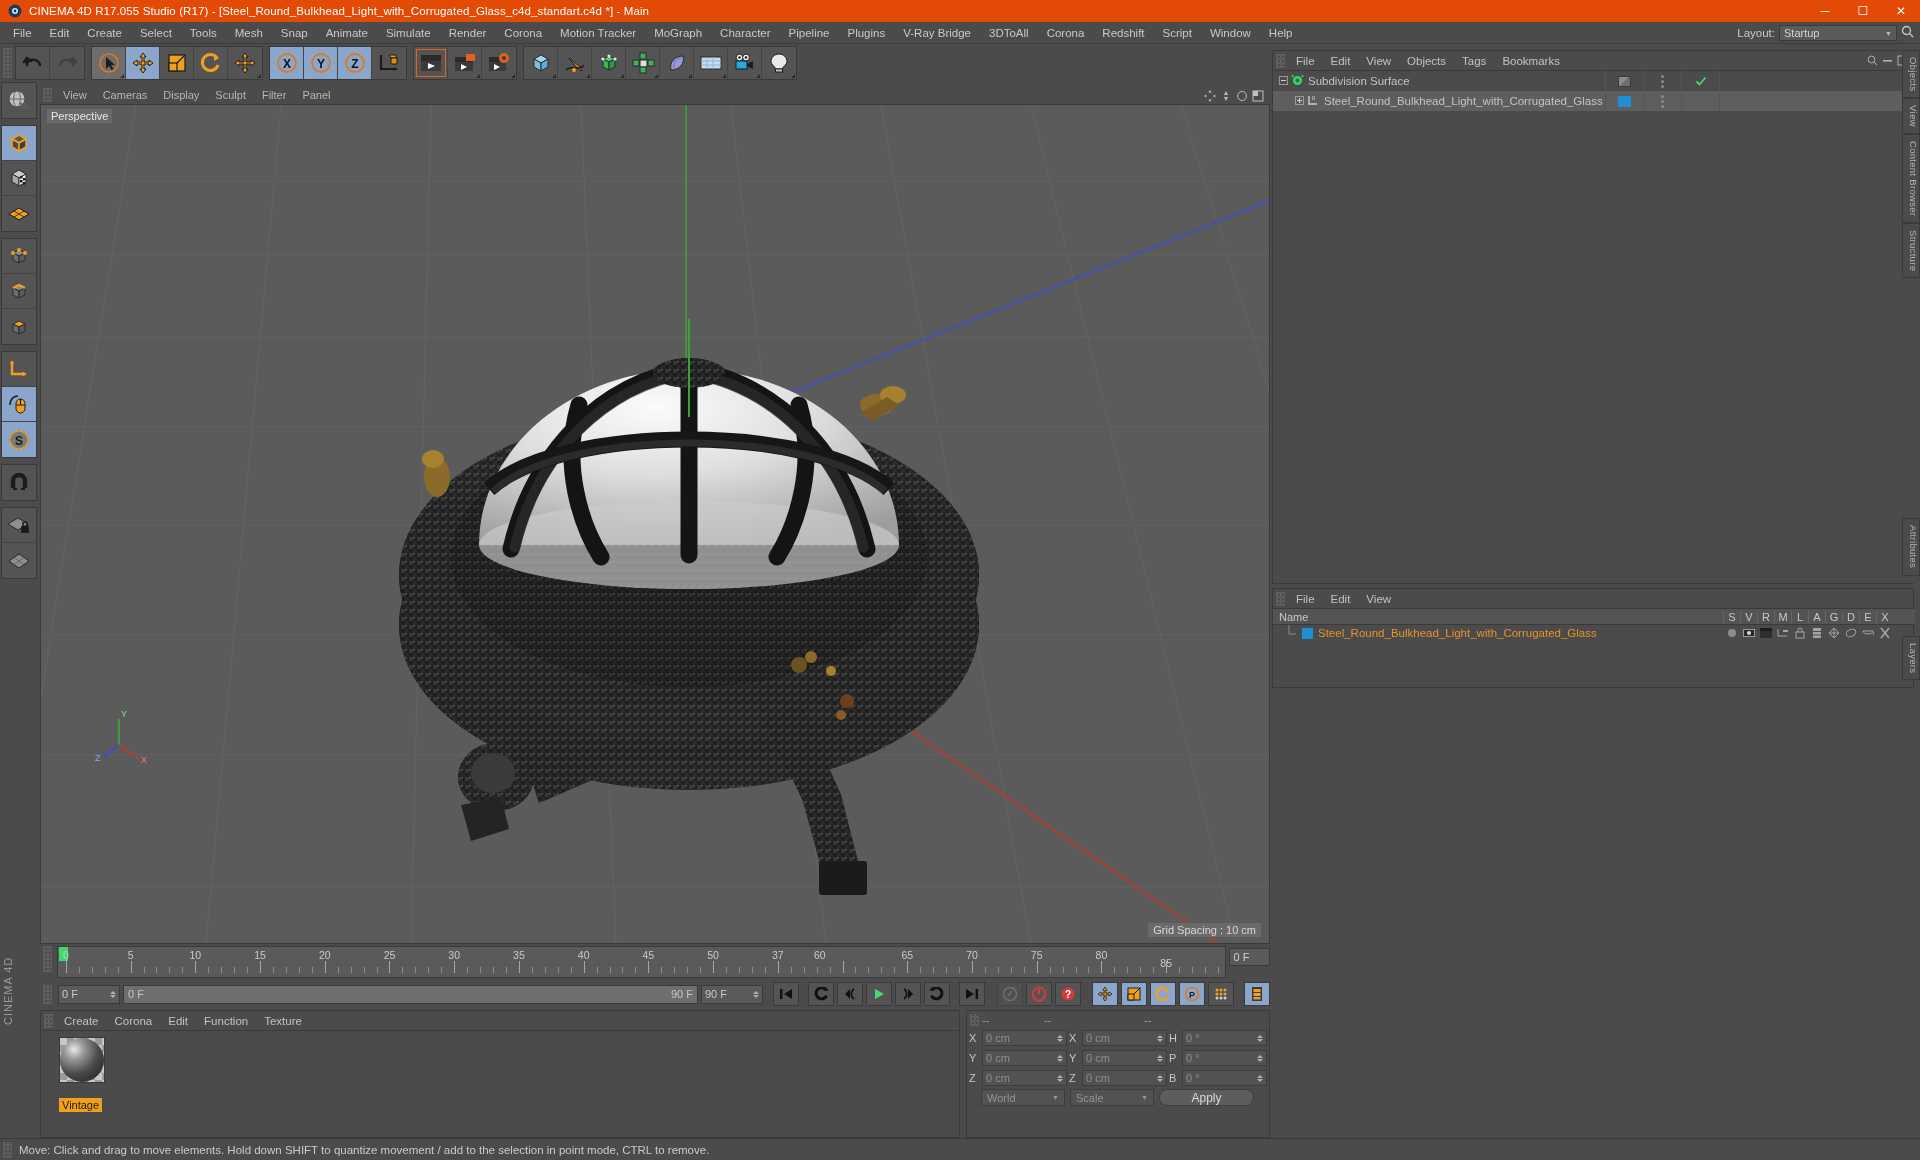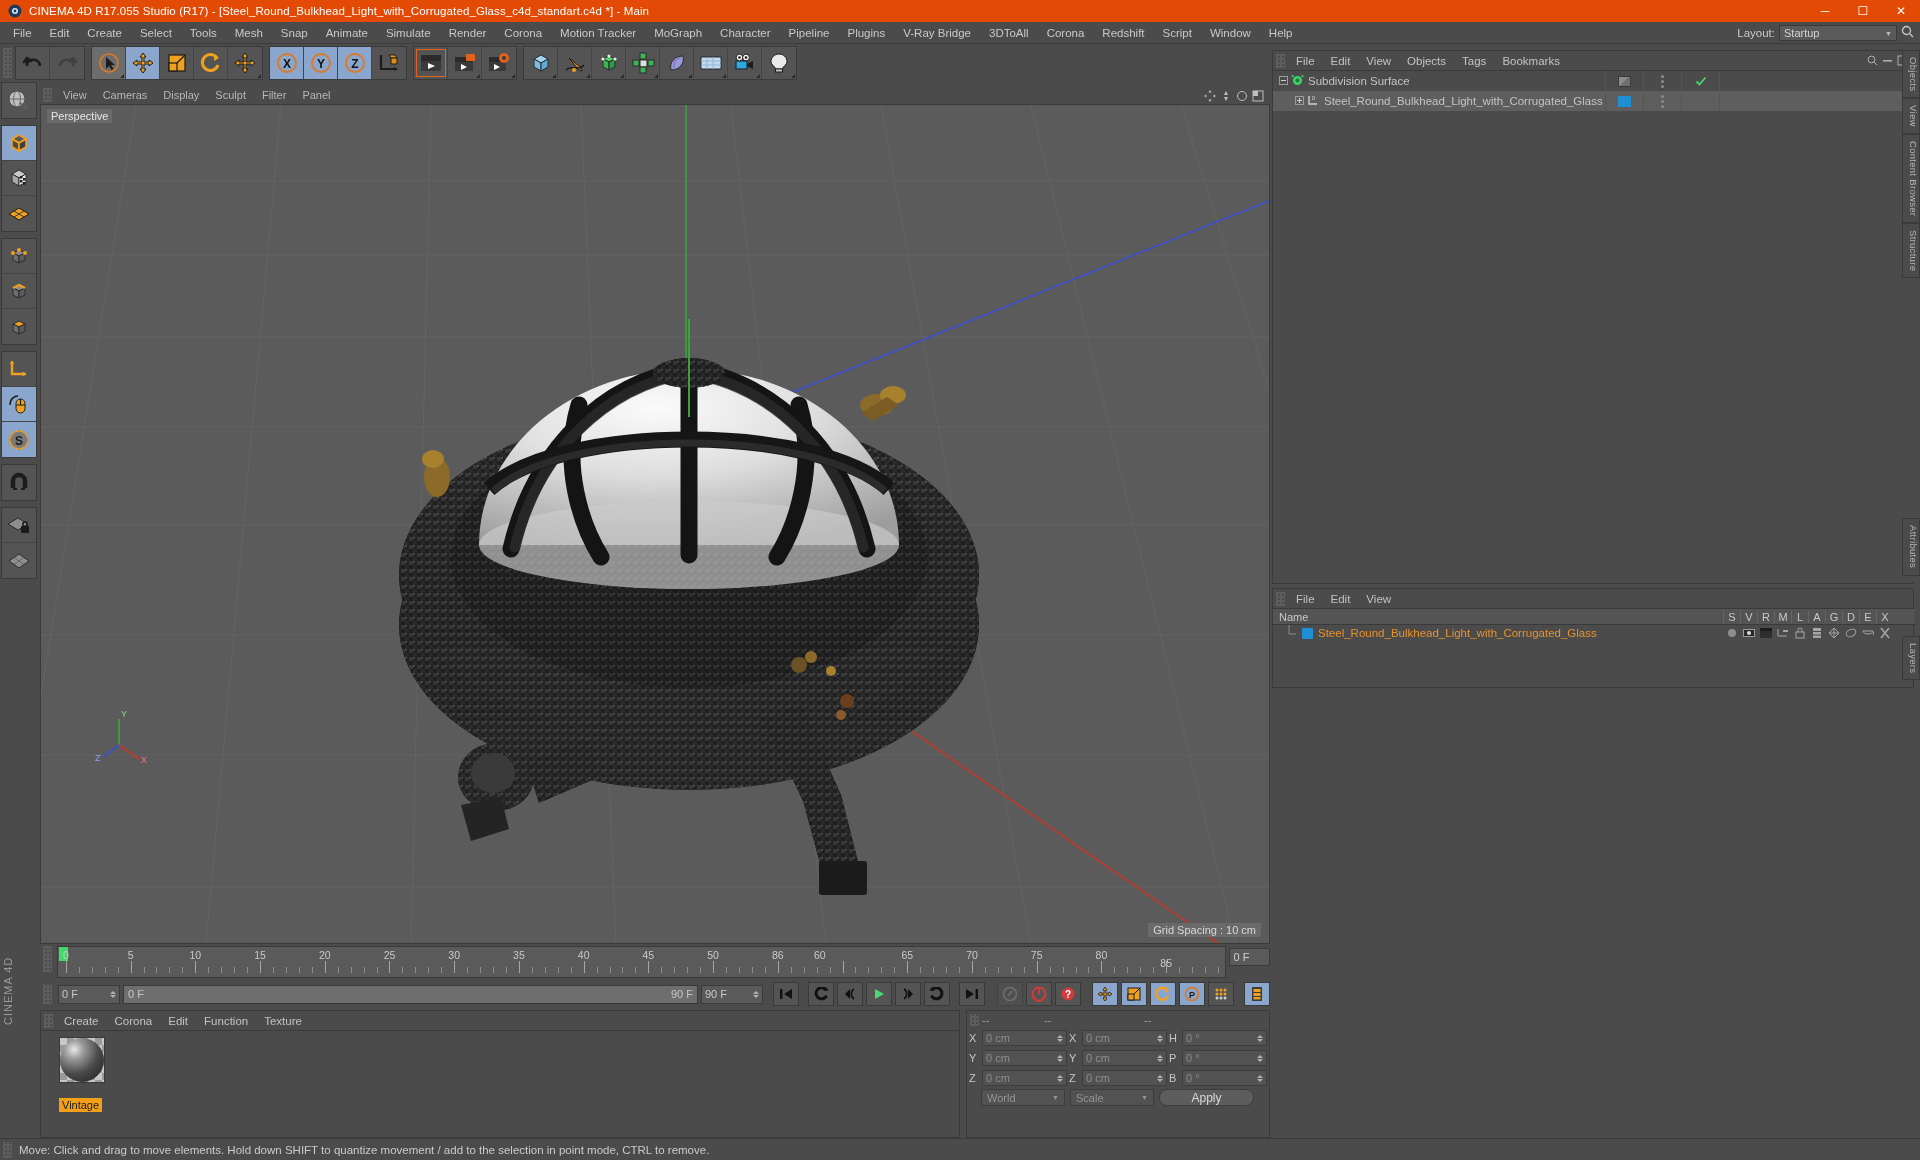--- a/index.html
+++ b/index.html
@@ -1005,21 +1005,21 @@
       <div class="tlab" style="left: 72.7222px;">5</div>
       <div class="tlab" style="left: 137.444px;">10</div>
       <div class="tlab" style="left: 202.167px;">15</div>
       <div class="tlab" style="left: 266.889px;">20</div>
       <div class="tlab" style="left: 331.611px;">25</div>
       <div class="tlab" style="left: 396.333px;">30</div>
       <div class="tlab" style="left: 461.056px;">35</div>
       <div class="tlab" style="left: 525.778px;">40</div>
       <div class="tlab" style="left: 590.5px;">45</div>
       <div class="tlab" style="left: 655.222px;">50</div>
-      <div class="tlab" style="left: 719.944px;">86</div>
+      <div class="tlab" style="left: 719.944px;">37</div>
       <div class="tlab" style="left: 762px;">60</div>
       <div class="tlab" style="left: 849.389px;">65</div>
       <div class="tlab" style="left: 914.111px;">70</div>
       <div class="tlab" style="left: 978.833px;">75</div>
       <div class="tlab" style="left: 1043.56px;">80</div>
       <div class="tlab" style="left: 1108.28px; margin-top: 8px;">85</div>
       <div class="tlab" style="left: 1173px;">90</div>
     </div>
   <div id="tlfield">0 F</div>
 </div>

